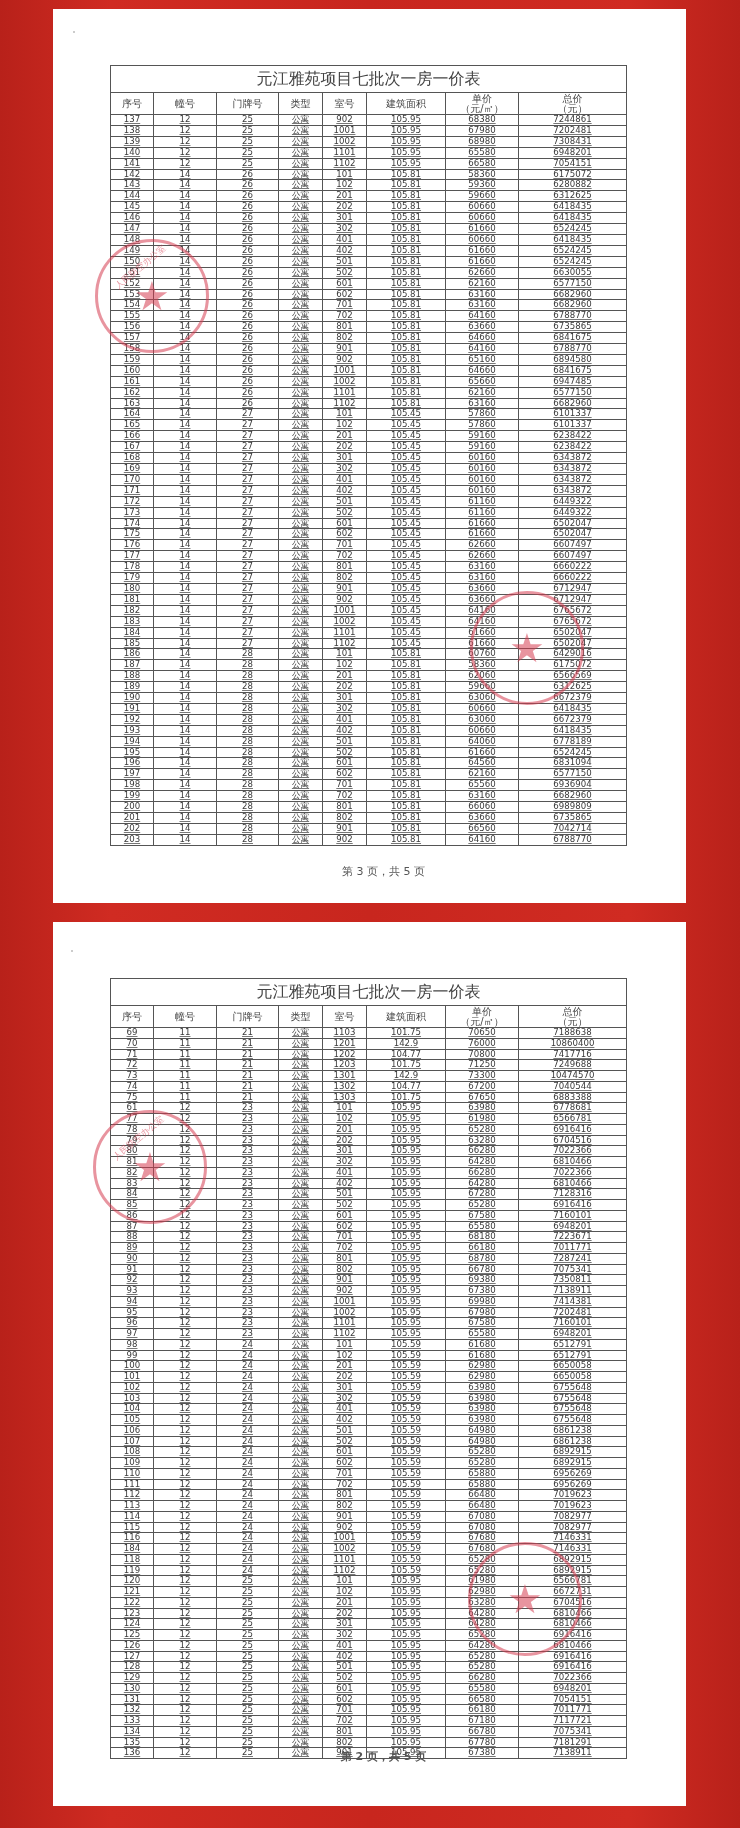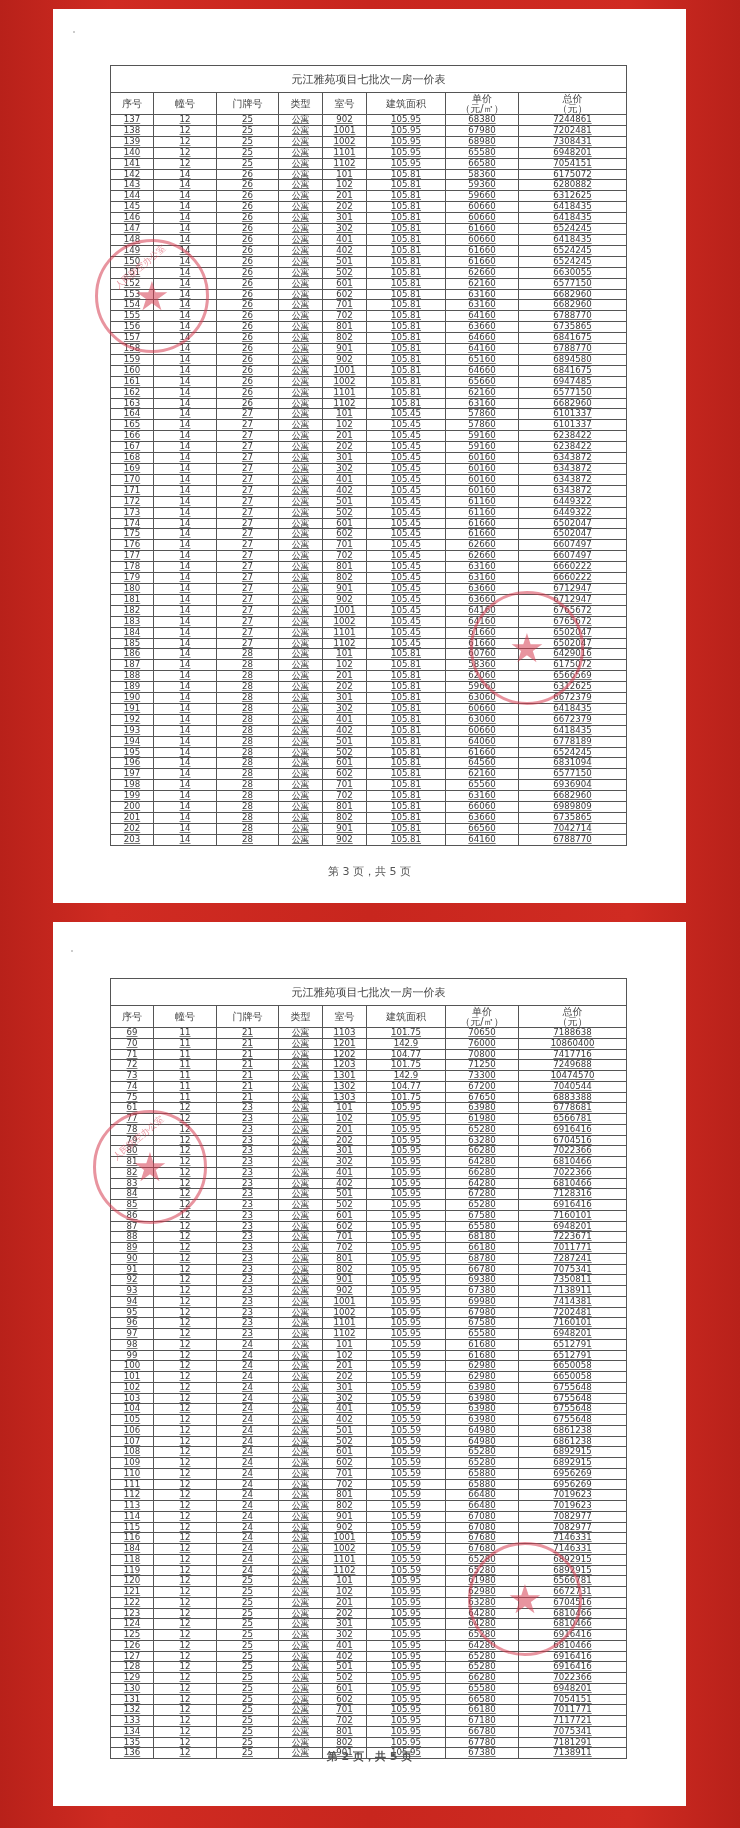--- a/index.html
+++ b/index.html
@@ -21,28 +21,28 @@
     position: absolute; left: 57px; width: 516px;
     border-collapse: collapse; table-layout: fixed;
     font-size: 8.6px; color: #3a3a3a;
   }
   #page1 .doc-table { top: 56px; }
   #page2 .doc-table { top: 56px; }
   .doc-table td, .doc-table th {
     border: 1px solid #555; padding: 0; text-align: center;
     white-space: nowrap; overflow: hidden; font-weight: normal;
   }
-  .doc-table .title-cell { height: 26px; font-size: 11px; color: #444; }
+  .doc-table .title-cell { height: 26px; font-size: 16px; color: #444; }
   .doc-table th { height: 21px; font-size: 10px; line-height: 10px; color: #444; }
   #page1 .doc-table td.c { height: 9.9px; line-height: 9.9px; }
   #page2 .doc-table td.c { height: 9.75px; line-height: 9.75px; }
   .doc-table td.c span { text-decoration: underline; text-decoration-color: #777; text-underline-offset: 1px; }
   .footer {
     position: absolute; left: 0; width: 100%; text-align: center;
-    font-size: 11px; color: #555;
+    font-size: 11px; color: #555; padding-left: 14px;
   }
   #page1 .footer { top: 855px; }
   #page2 .footer { top: 827px; font-weight: bold; }
   .stamp {
     position: absolute; width: 108px; height: 108px; border-radius: 50%;
     border: 3px solid rgba(214,60,80,0.55);
     pointer-events: none;
   }
   .stamp .star {
     position: absolute; left: 50%; top: 50%; transform: translate(-50%,-50%);

